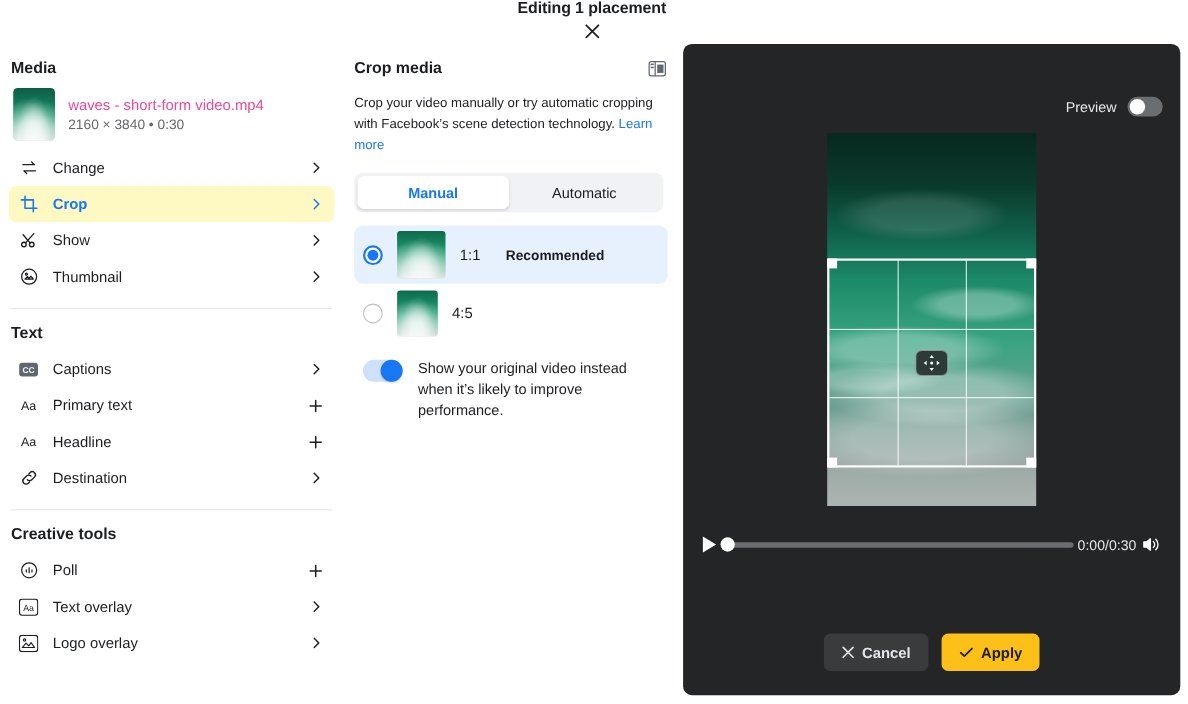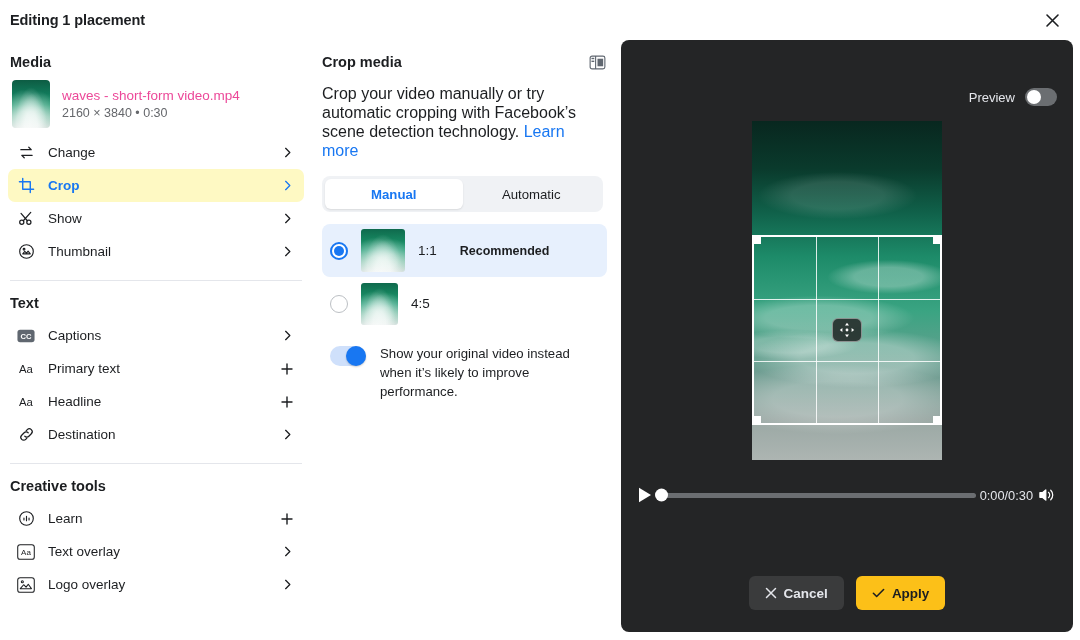--- a/index.html
+++ b/index.html
@@ -9,20 +9,21 @@
     font-family: "Liberation Sans", sans-serif;
     overflow: hidden;
   }
   .app { position: relative; width: 1080px; height: 640px; background:#fff; }
 
   
   .header {
     position:absolute; left:0; top:0; width:1080px; height:40px;
     display:flex; align-items:center; justify-content:space-between;
     padding:0 14px 0 10px;
+    flex-direction:column;
   }
   .header-title {
     font-size:14.5px; font-weight:bold; color:#1c1e21; letter-spacing:-0.1px;
   }
   .close-btn {
     width:28px; height:28px; display:flex; align-items:center; justify-content:center;
     border-radius:50%; cursor:pointer; color:#1c1e21;
   }
 
   
@@ -68,21 +69,21 @@
 
   
   .center {
     position:absolute; left:312px; top:40px; width:305px; height:600px;
     padding: 12px 10px 0 10px;
   }
   .center-head { display:flex; align-items:flex-start; justify-content:space-between; }
   .center-title { font-size:14.5px; font-weight:bold; color:#1c1e21; padding-top:2px; }
   .panel-toggle-icon { width:20px; height:20px; cursor:pointer; color:#606770; display:flex; align-items:center; justify-content:center; }
   .center-desc {
-    font-size:16px; color:#1c1e21; line-height:19px; margin-top:12px; max-width:280px;
+    font-size:12px; color:#1c1e21; line-height:19px; margin-top:12px; max-width:280px;
   }
   .link { color:#1877f2; cursor:pointer; }
 
   .tabs {
     display:flex; background:#f0f2f5; border-radius:8px; padding:3px;
     margin-top:16px; height:36px; width:281px;
   }
   .tab {
     flex:1; display:flex; align-items:center; justify-content:center;
     font-size:13.2px; color:#1c1e21; border-radius:6px; cursor:pointer;
@@ -350,21 +351,21 @@
 
     <div class="section-title">Creative tools</div>
 
     <div class="nav-item">
       <span class="nav-icon">
         <svg width="17" height="17" viewBox="0 0 18 18" fill="none" stroke="#1c1e21" stroke-width="1.2" stroke-linecap="round">
           <circle cx="9" cy="9" r="7.2"></circle>
             <path d="M6.3 10.5v-2M9 11.3V6.7M11.7 10.5v-2"></path>
         </svg>
       </span>
-      <span class="nav-label">Learn</span>
+      <span class="nav-label">Poll</span>
       <span class="nav-right">
         <svg width="14" height="14" viewBox="0 0 14 14" fill="none" stroke="#1c1e21" stroke-width="1.4" stroke-linecap="round">
             <path d="M7 2v10M2 7h10"></path>
           </svg>
       </span>
     </div>
 
     <div class="nav-item">
       <span class="nav-icon">
         <svg width="18" height="16" viewBox="0 0 19 17">

